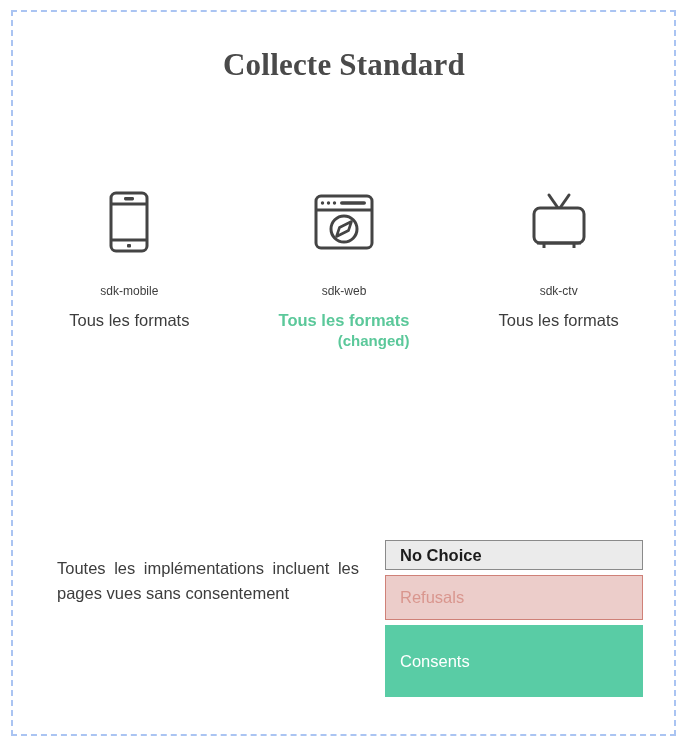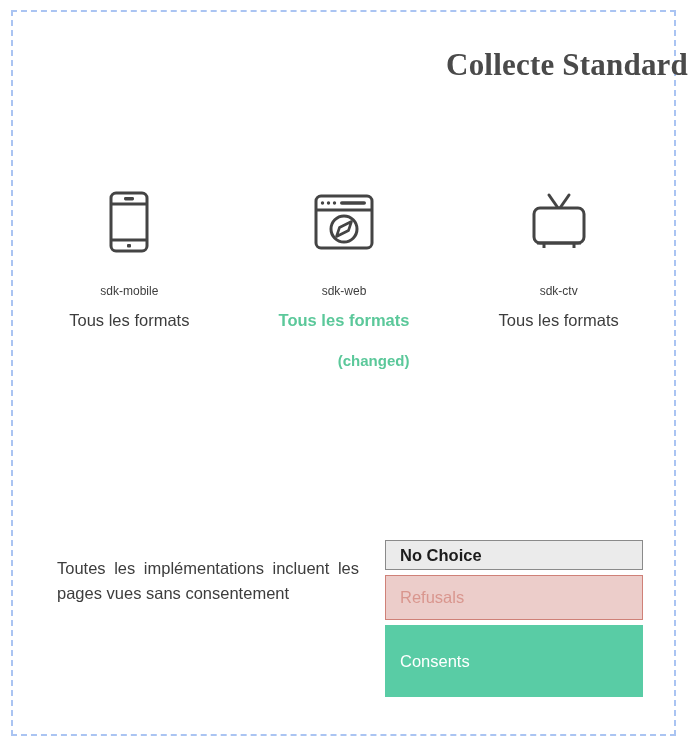--- a/index.html
+++ b/index.html
@@ -34,21 +34,21 @@
     box-sizing: border-box;
     pointer-events: none;
   }
 
   
   #title {
     position: absolute;
     left: 0;
     top: 47px;
     width: 688px;
-    text-align: right;
+    text-align: center;
     font-family: "Liberation Serif", "DejaVu Serif", serif;
     font-size: 31px;
     font-weight: 700;
     color: #4a4a4a;
     letter-spacing: 0.2px;
   }
 
   
   #sdk-row {
     position: absolute;
@@ -85,21 +85,21 @@
   }
   .sdk-formats.changed {
     color: #5bc89a;
     font-weight: 700;
   }
   .sdk-changed-note {
     display: block;
     font-size: 15px;
     font-weight: 700;
     color: #5bc89a;
-    margin-top: 20px;
+    margin-top: 0;
   }
 
   
   #bottom {
     position: absolute;
     left: 0;
     top: 528px;
     width: 548px;
     height: 180px;
   }

